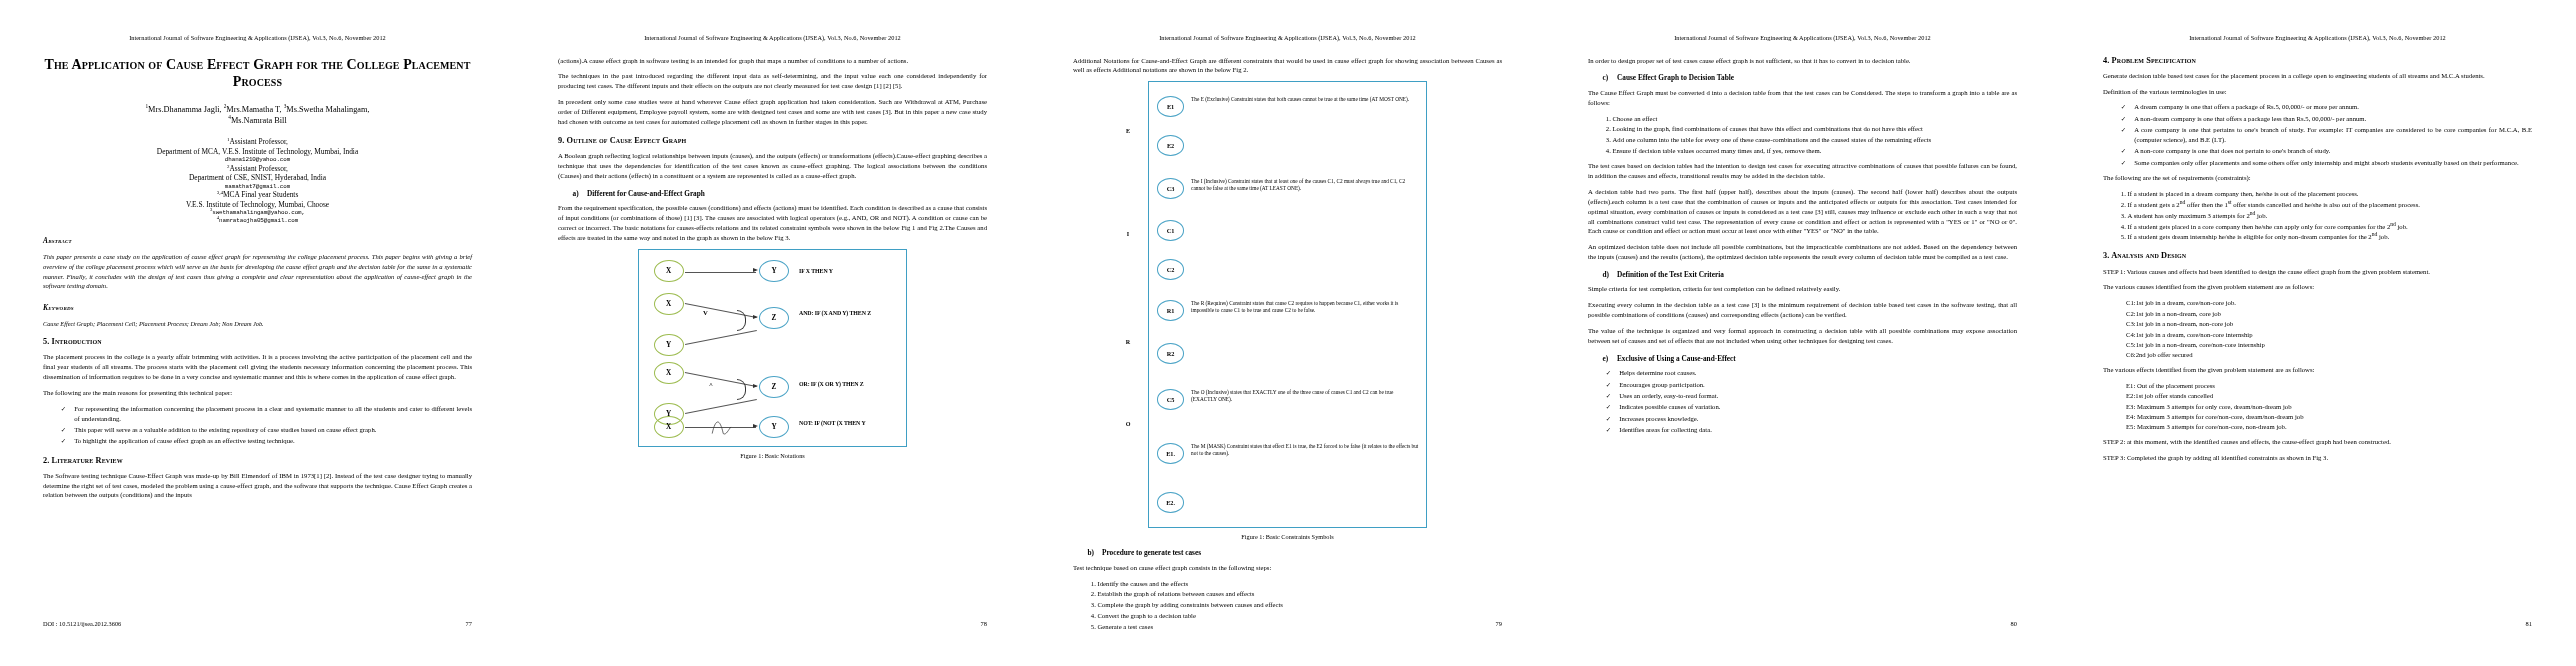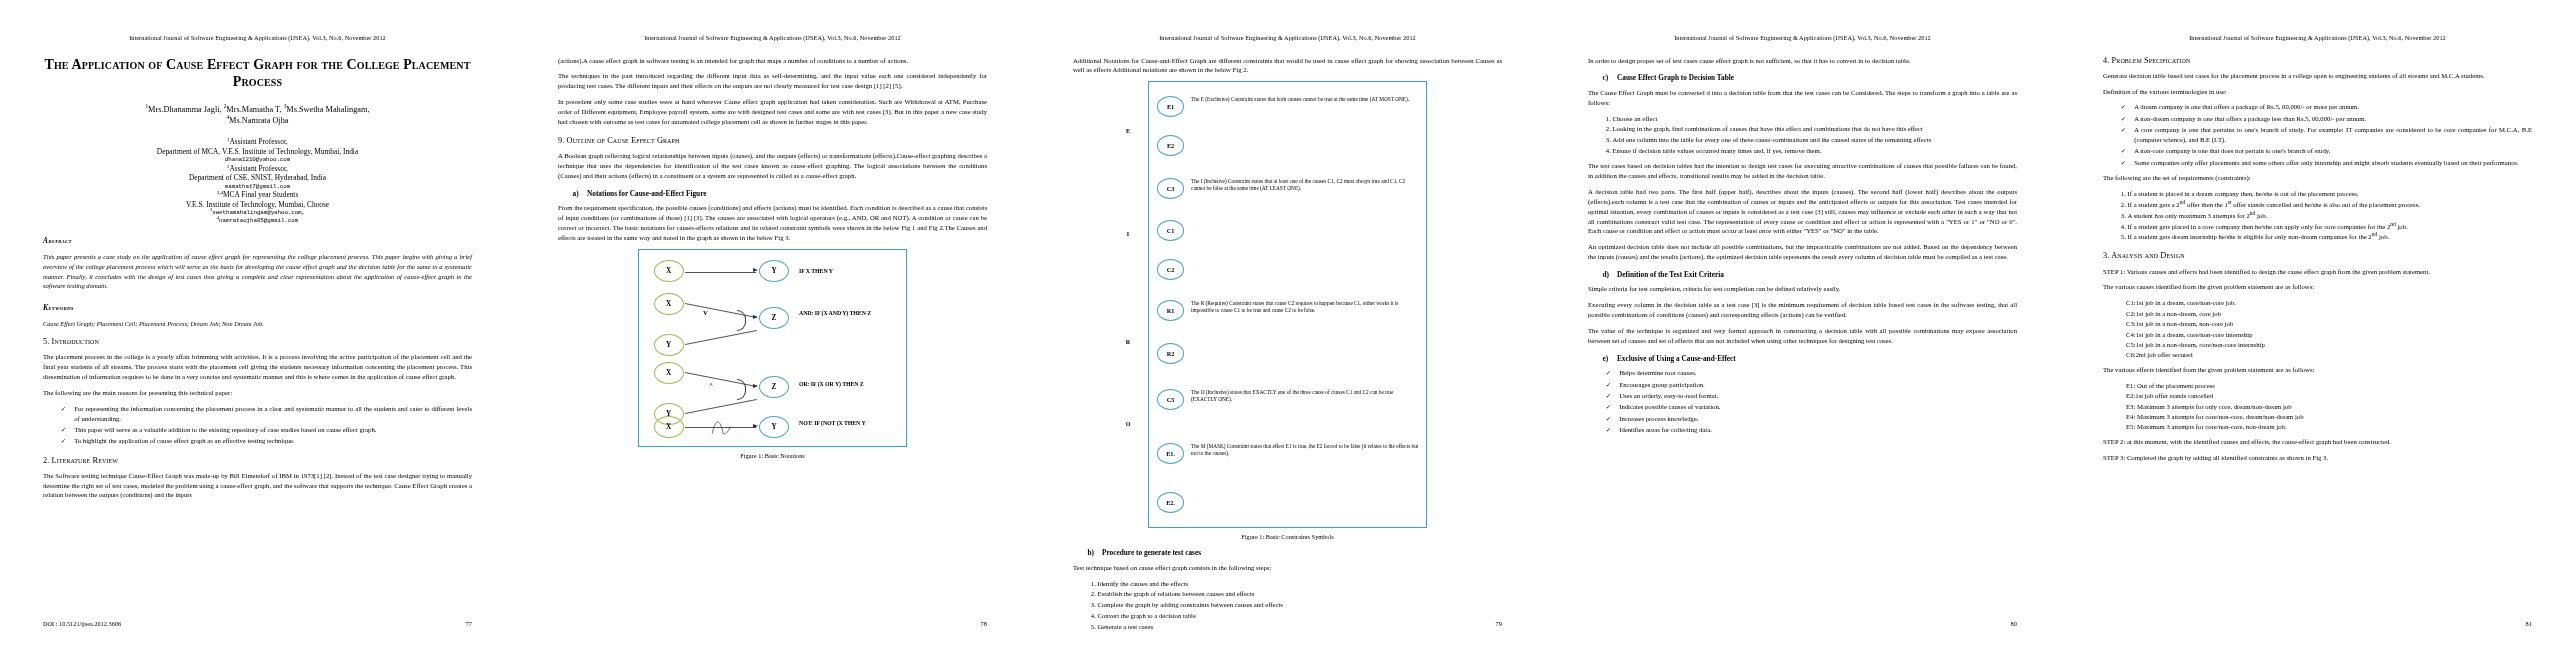--- a/index.html
+++ b/index.html
@@ -7,21 +7,21 @@
   .spread{display:flex;width:2576px;height:667px;}
   .page{width:515px;height:639px;position:relative;background:#fff;box-sizing:border-box;padding:34px 43px 13.3px 43px;}
   .runhead{font-size:6.3px;text-align:center;letter-spacing:0.03px;margin-bottom:14.5px;white-space:nowrap;}
   h1.title{font-size:14px;font-variant:small-caps;font-weight:bold;text-align:center;line-height:1.24;margin:10px 0 14.5px 0;letter-spacing:0.1px;}
   .authors{text-align:center;font-size:8.3px;line-height:1.3;margin-bottom:11px;}
   .authors sup{font-size:5.3px;vertical-align:super;}
   .aff{text-align:center;font-size:7.4px;line-height:1.28;}
   .aff sup{font-size:5px;vertical-align:super;}
   .mail{font-family:"Liberation Mono",monospace;font-size:5.9px;letter-spacing:-0.1px;}
   .mail sup{font-family:"Liberation Serif",serif;font-size:4.7px;vertical-align:super;}
-  h2.sec{font-size:8.3px;font-variant:small-caps;font-weight:normal;margin:9.4px 0 6.1px 0;letter-spacing:0.1px;}
+  h2.sec{font-size:8.3px;font-variant:small-caps;font-weight:bold;margin:9.4px 0 6.1px 0;letter-spacing:0.1px;}
   h3.sub{font-size:7.3px;font-weight:bold;margin:7.8px 0 5.6px 0;padding-left:14.5px;}
   h3.sub .ltr{display:inline-block;width:14.5px;}
   .abshead{font-size:7.4px;font-weight:bold;font-style:italic;font-variant:small-caps;margin:12.2px 0 6.7px 0;letter-spacing:0.2px;}
   p.abs{font-size:6.6px;font-style:italic;line-height:1.47;text-align:justify;margin:0 0 5.6px 0;}
   p.kw{font-size:6.3px;font-style:italic;line-height:1.45;margin:0 0 3.3px 0;}
   p{font-size:6.7px;line-height:1.47;text-align:justify;margin:0 0 6.1px 0;}
   ul.chk{list-style:none;margin:2.2px 0 5.6px 0;padding:0 0 0 16.7px;}
   ul.chk li{font-size:6.7px;line-height:1.45;text-align:justify;margin-bottom:1.7px;position:relative;padding-left:14.5px;}
   ul.chk li:before{content:"\2713";position:absolute;left:1.1px;top:0;font-size:6.4px;}
   ol.num{margin:1.7px 0 5.6px 0;padding-left:24.5px;}
@@ -54,21 +54,21 @@
 
   <div class="page">
     <div class="runhead">International Journal of Software Engineering &amp; Applications (IJSEA), Vol.3, No.6, November 2012</div>
 
     <h1 class="title">The Application of Cause Effect Graph for the College Placement Process</h1>
 
     <div class="authors">
       <sup>1</sup><span>Mrs.Dhanamma Jagli,</span>
       <sup>2</sup><span>Mrs.Mamatha T,</span>
       <sup>3</sup><span>Ms.Swetha Mahalingam,</span><br>
-      <sup>4</sup><span>Ms.Namrata Ojha</span>
+      <sup>4</sup><span>Ms.Namrata Bill</span>
     </div>
 
     <div class="aff">
       <div><sup>1</sup><span>Assistant Professor,</span></div>
       <div>Department of MCA, V.E.S. Institute of Technology, Mumbai, India</div>
       <div class="mail">dhana1210@yahoo.com</div>
       <div><sup>2</sup><span>Assistant Professor,</span></div>
       <div>Department of CSE, SNIST, Hyderabad, India</div>
       <div class="mail">mamathat7@gmail.com</div>
       <div><sup>3,4</sup><span>MCA Final year Students</span></div>
@@ -105,21 +105,21 @@
     <div class="runhead">International Journal of Software Engineering &amp; Applications (IJSEA), Vol.3, No.6, November 2012</div>
 
     <p>(actions).A cause effect graph in software testing is an intended for graph that maps a number of conditions to a number of actions.</p>
     <p>The techniques in the past introduced regarding the different input data as self-determining, and the input value each one considered independently for producing test cases. The different inputs and their effects on the outputs are not clearly measured for test case design [1] [2] [5].</p>
     <p>In precedent only some case studies were at hand wherever Cause effect graph application had taken consideration. Such are Withdrawal at ATM, Purchase order of Different equipment, Employee payroll system, some are with designed test cases and some are with test cases [3]. But in this paper a new case study had chosen with outcome as test cases for automated college placement cell as shown in further stages in this paper.</p>
 
     <h2 class="sec">9. Outline of Cause Effect Graph</h2>
     <p>A Boolean graph reflecting logical relationships between inputs (causes), and the outputs (effects) or transformations (effects).Cause-effect graphing describes a technique that uses the dependencies for identification of the test cases known as cause-effect graphing. The logical associations between the conditions (Causes) and their actions (effects) in a constituent or a system are represented is called as a cause-effect graph.</p>
 
     <h3 class="sub">
-      <span class="ltr">a)</span><span>Notations for Cause-and-Effect Figure</span>
+      <span class="ltr">a)</span><span>Different for Cause-and-Effect Graph</span>
     </h3>
     <p>From the requirement specification, the possible causes (conditions) and effects (actions) must be identified. Each condition is described as a cause that consists of input conditions (or combinations of those) [1] [3]. The causes are associated with logical operators (e.g., AND, OR and NOT). A condition or cause can be correct or incorrect. The basic notations for causes-effects relations and its related constraint symbols were shown in the below Fig 1 and Fig 2.The Causes and effects are treated in the same way and noted in the graph as shown in the below Fig 3.</p>
 
     <div class="fig1">
 
       <div class="nd cause" style="left:14.5px;top:10px;">X</div>
       <div class="link" style="left:46px;top:22px;width:71px;"></div>
       <div style="position:absolute;left:114px;top:18.3px;width:0;height:0;border-left:5px solid #333;border-top:2.8px solid transparent;border-bottom:2.8px solid transparent;"></div>
       <div class="nd eff" style="left:120px;top:10px;">Y</div>
       <div class="lbl" style="left:160px;top:18px;">IF X THEN Y</div>

